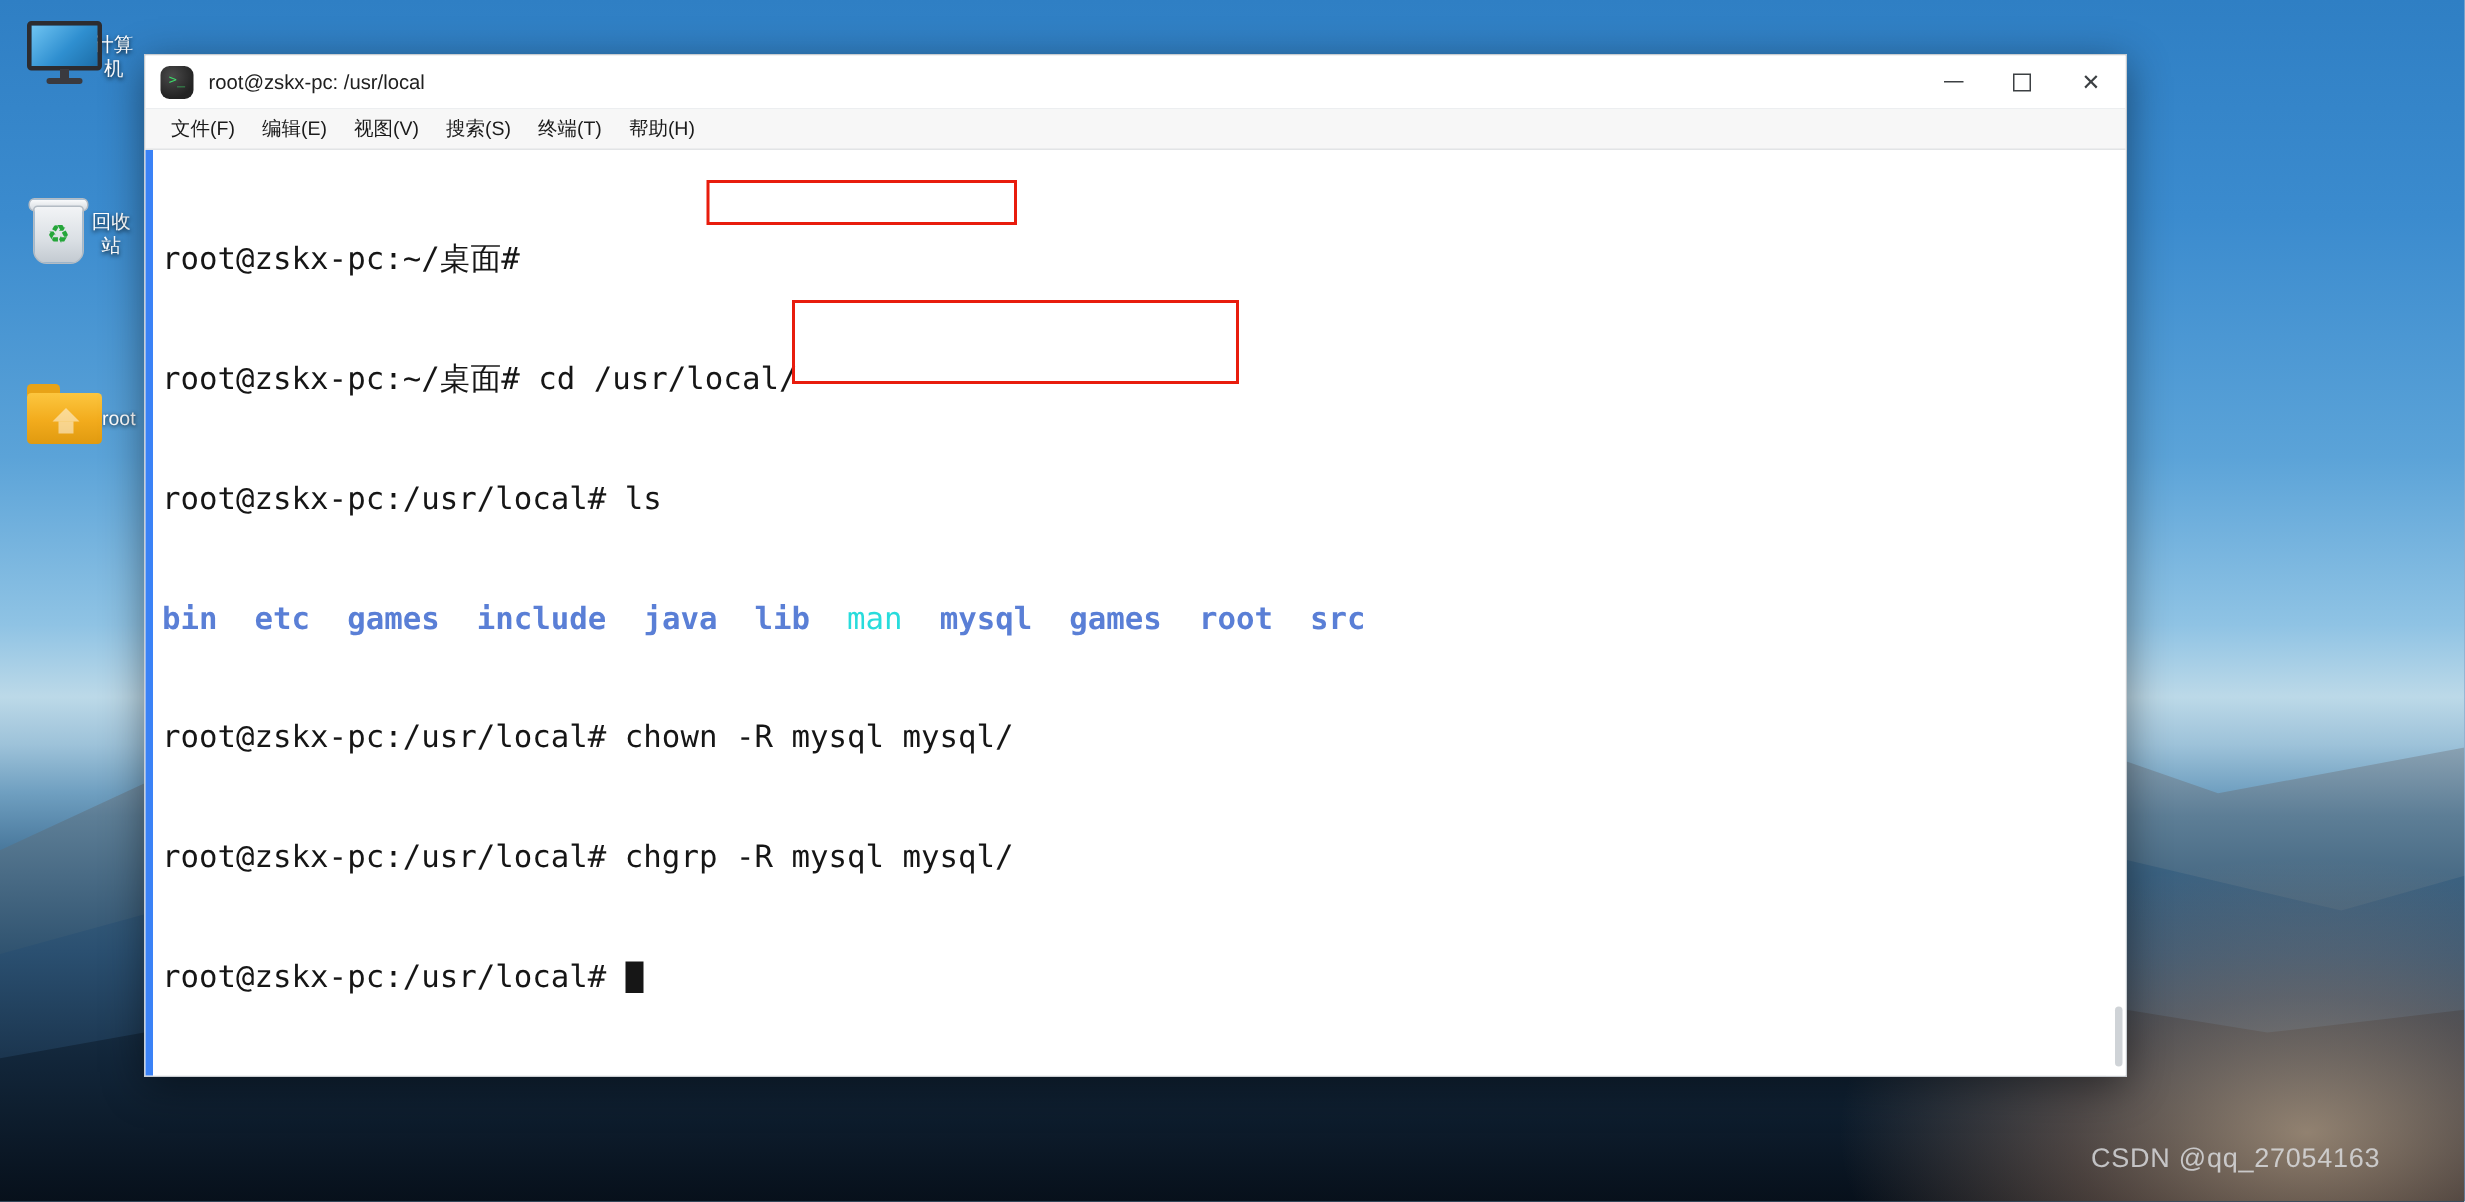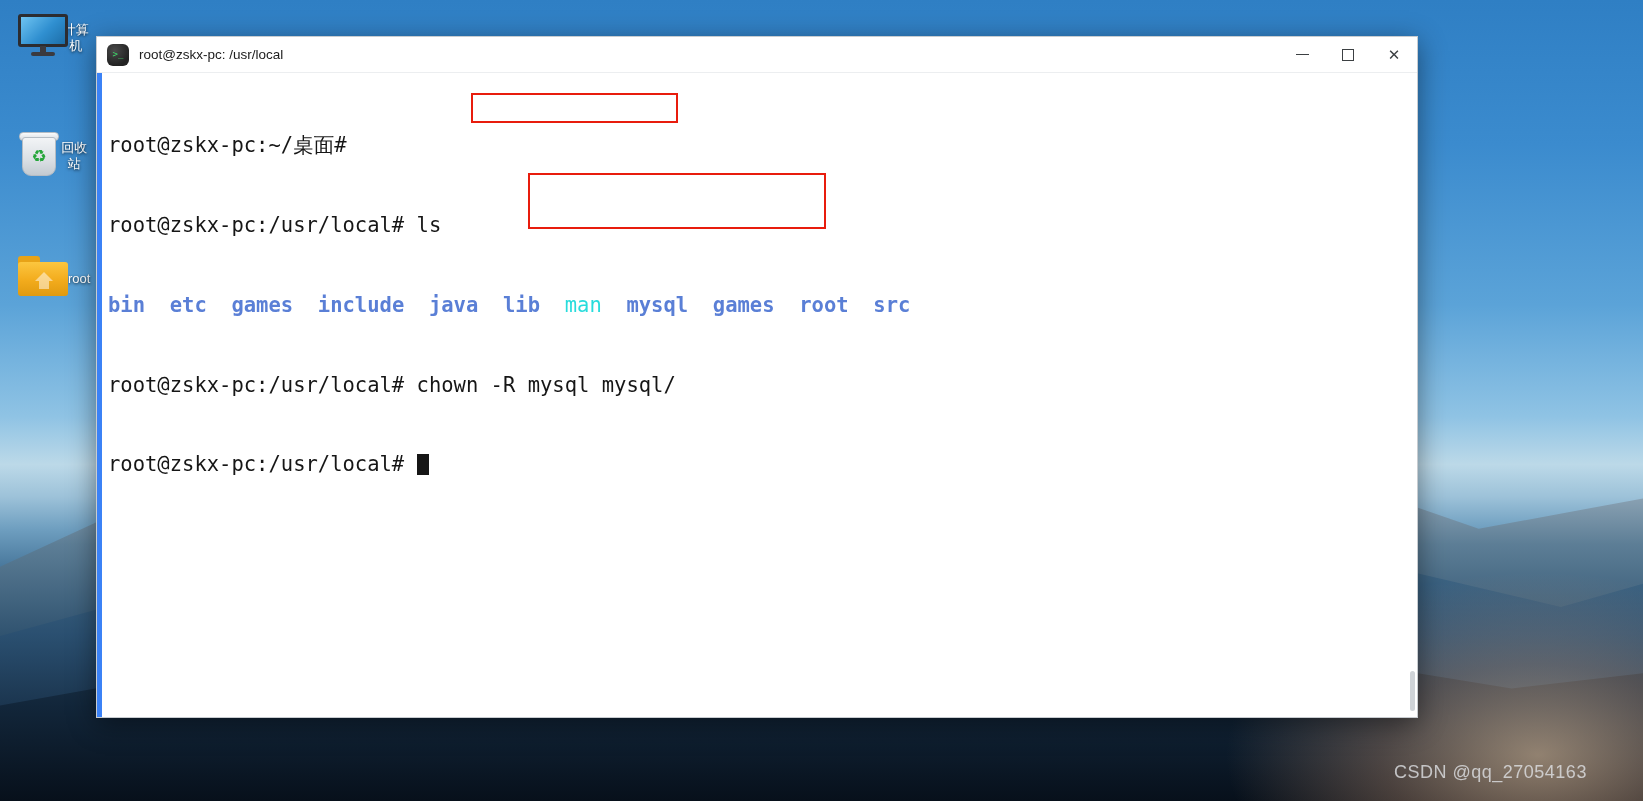--- a/index.html
+++ b/index.html
@@ -250,27 +250,37 @@
       <div class="win-btn">
           <i class="min-glyph"></i>
         </div>
       <div class="win-btn">
           <i class="max-glyph"></i>
         </div>
       <div class="win-btn close">✕</div>
     </div>
   </div>
 
+  <div class="menubar">
+    <div class="menu-item">文件(F)</div>
+    <div class="menu-item">编辑(E)</div>
+    <div class="menu-item">视图(V)</div>
+    <div class="menu-item">搜索(S)</div>
+    <div class="menu-item">终端(T)</div>
+    <div class="menu-item">帮助(H)</div>
+  </div>
 
   <div class="term-body">
     <div class="term-text">
       <div class="ln"><span>root@zskx-pc:~/桌面# </span></div>
+      <div class="ln"><span>root@zskx-pc:~/桌面# </span><span>cd /usr/local/</span></div>
       <div class="ln"><span>root@zskx-pc:/usr/local# </span><span>ls</span></div>
       <div class="ln" id="ls-line"><span class="blue">bin</span>  <span class="blue">etc</span>  <span class="blue">games</span>  <span class="blue">include</span>  <span class="blue">java</span>  <span class="blue">lib</span>  <span class="cyan">man</span>  <span class="blue">mysql</span>  <span class="blue">games</span>  <span class="blue">root</span>  <span class="blue">src</span></div>
       <div class="ln"><span>root@zskx-pc:/usr/local# </span><span>chown -R mysql mysql/</span></div>
+      <div class="ln"><span>root@zskx-pc:/usr/local# </span><span>chgrp -R mysql mysql/</span></div>
       <div class="ln"><span>root@zskx-pc:/usr/local# </span><span class="cursor"></span></div>
     </div>
 
     <div class="redbox" id="redbox-cd"></div>
     <div class="redbox" id="redbox-cmds"></div>
 
     <div class="scrollbar">
       <div class="scroll-thumb"></div>
     </div>
   </div>

